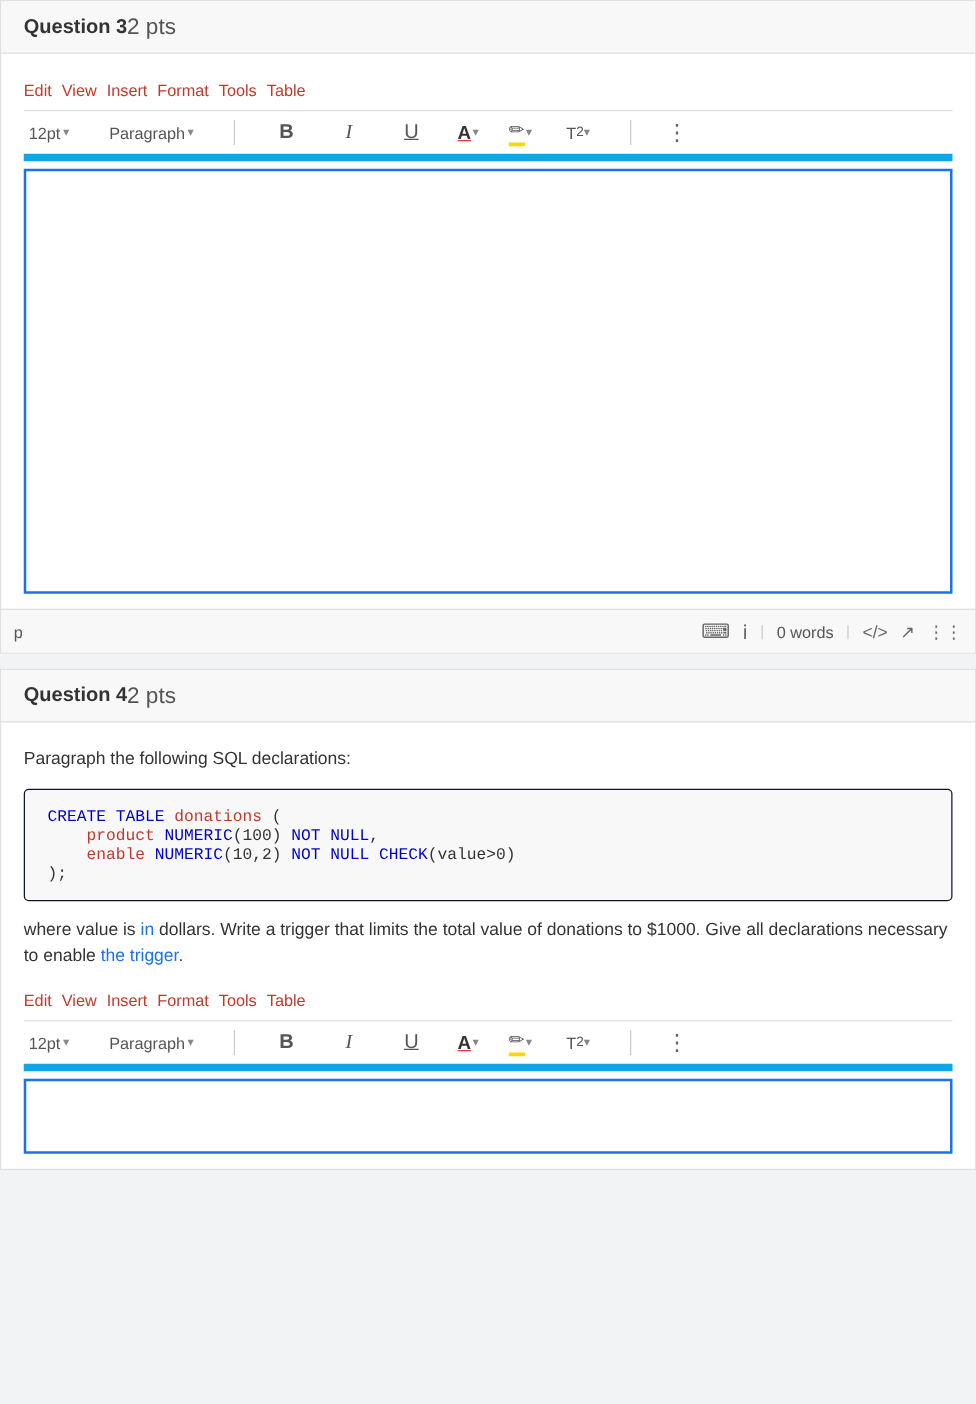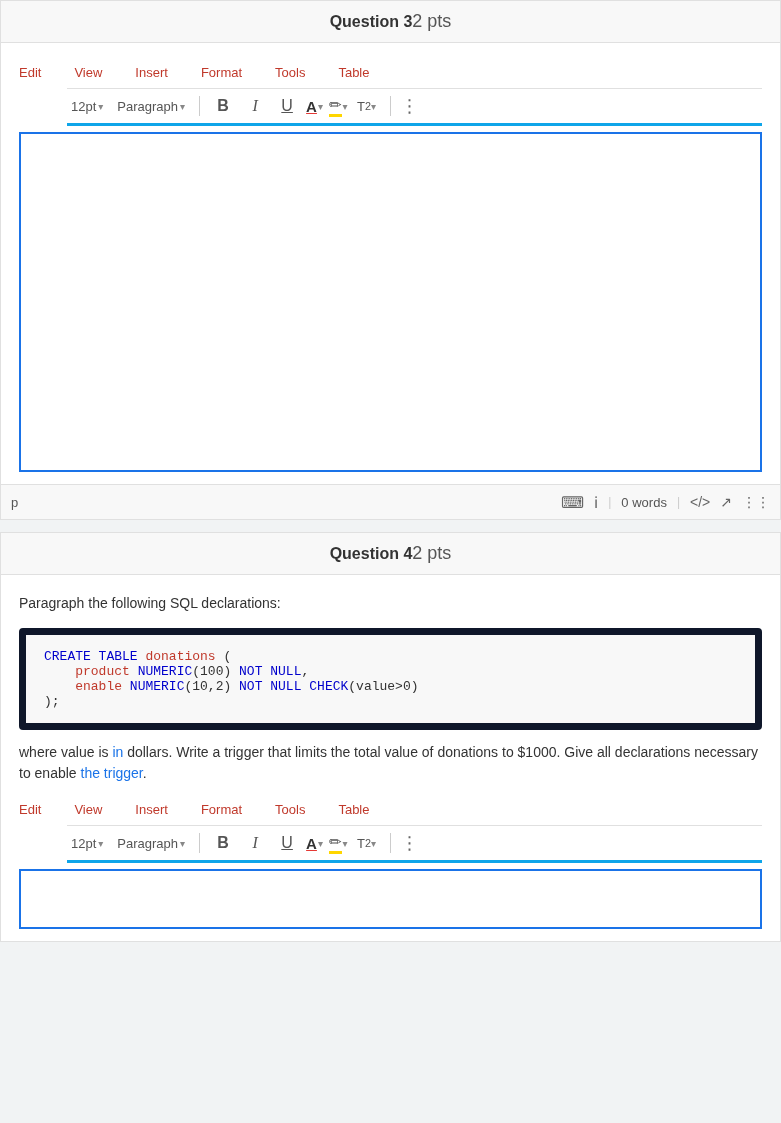--- a/index.html
+++ b/index.html
@@ -11,21 +11,21 @@
     }
 
     .question-block {
       background: #fff;
       margin-bottom: 12px;
       border: 1px solid #e0e0e0;
     }
 
     .question-header {
       display: flex;
-      justify-content: center;
+      justify-content: flex-start;
       align-items: center;
       padding: 10px 18px;
       background: #f8f8f8;
       border-bottom: 1px solid #e0e0e0;
     }
 
     .question-title {
       font-size: 16px;
       font-weight: bold;
       color: #333;
@@ -46,40 +46,39 @@
       margin-bottom: 14px;
       line-height: 1.5;
     }
 
     .question-text .highlight {
       color: #1a73e8;
     }
 
     .toolbar-menu {
       display: flex;
-      gap: 33px;
+      gap: 8px;
       padding: 4px 0;
       margin-bottom: 4px;
     }
 
     .toolbar-menu span {
       font-size: 13px;
       color: #c0392b;
       cursor: pointer;
     }
 
     .toolbar-format {
       display: flex;
       align-items: center;
-      gap: 6px;
+      gap: 24px;
       padding: 4px 0;
       margin-bottom: 6px;
       border-top: 1px solid #e0e0e0;
-      border-bottom: 3px solid #0ea5e9;
-      margin-left: 48px;
+      border-bottom: 6px solid #0ea5e9;
     }
 
     .toolbar-format .separator {
       width: 1px;
       height: 20px;
       background: #ccc;
       margin: 0 4px;
     }
 
     .font-size-btn, .paragraph-btn {
@@ -195,21 +194,21 @@
 
     .code-view-btn, .expand-btn, .dots-btn {
       cursor: pointer;
       font-size: 14px;
       color: #666;
     }
 
     
     .code-block {
       background: #f8f8f8;
-      border: 7px solid #0f172a;
+      border: 1px solid #0f172a;
       border-radius: 4px;
       padding: 14px 18px;
       font-family: 'Courier New', monospace;
       font-size: 13px;
       margin-bottom: 12px;
     }
 
     .code-kw { color: #0000cc; font-weight: normal; }
     .code-type { color: #0000cc; }
     .code-constraint { color: #0000cc; }

